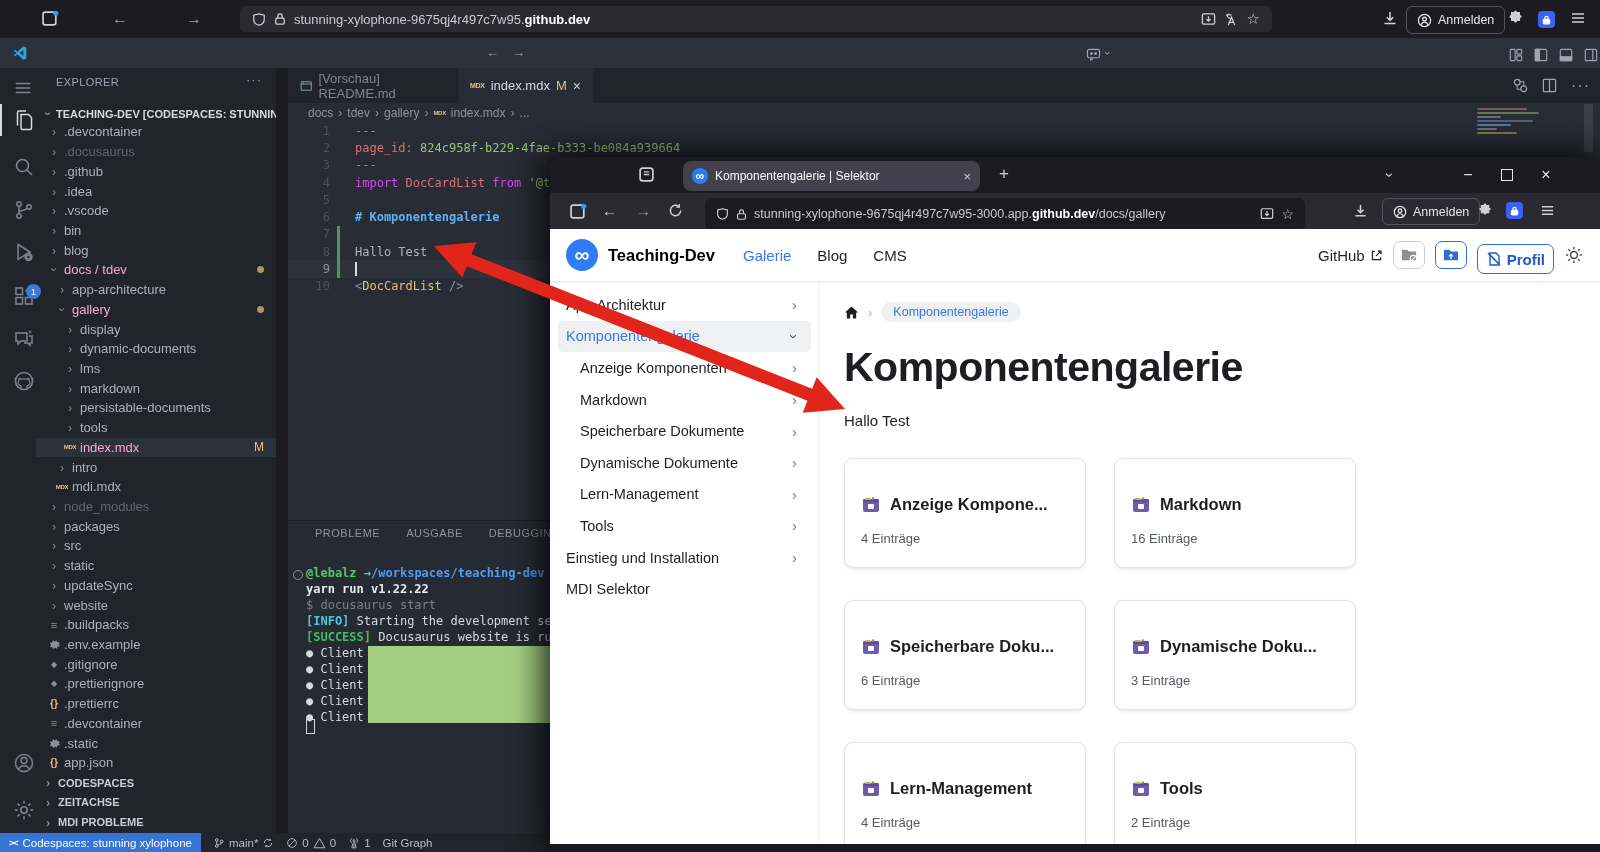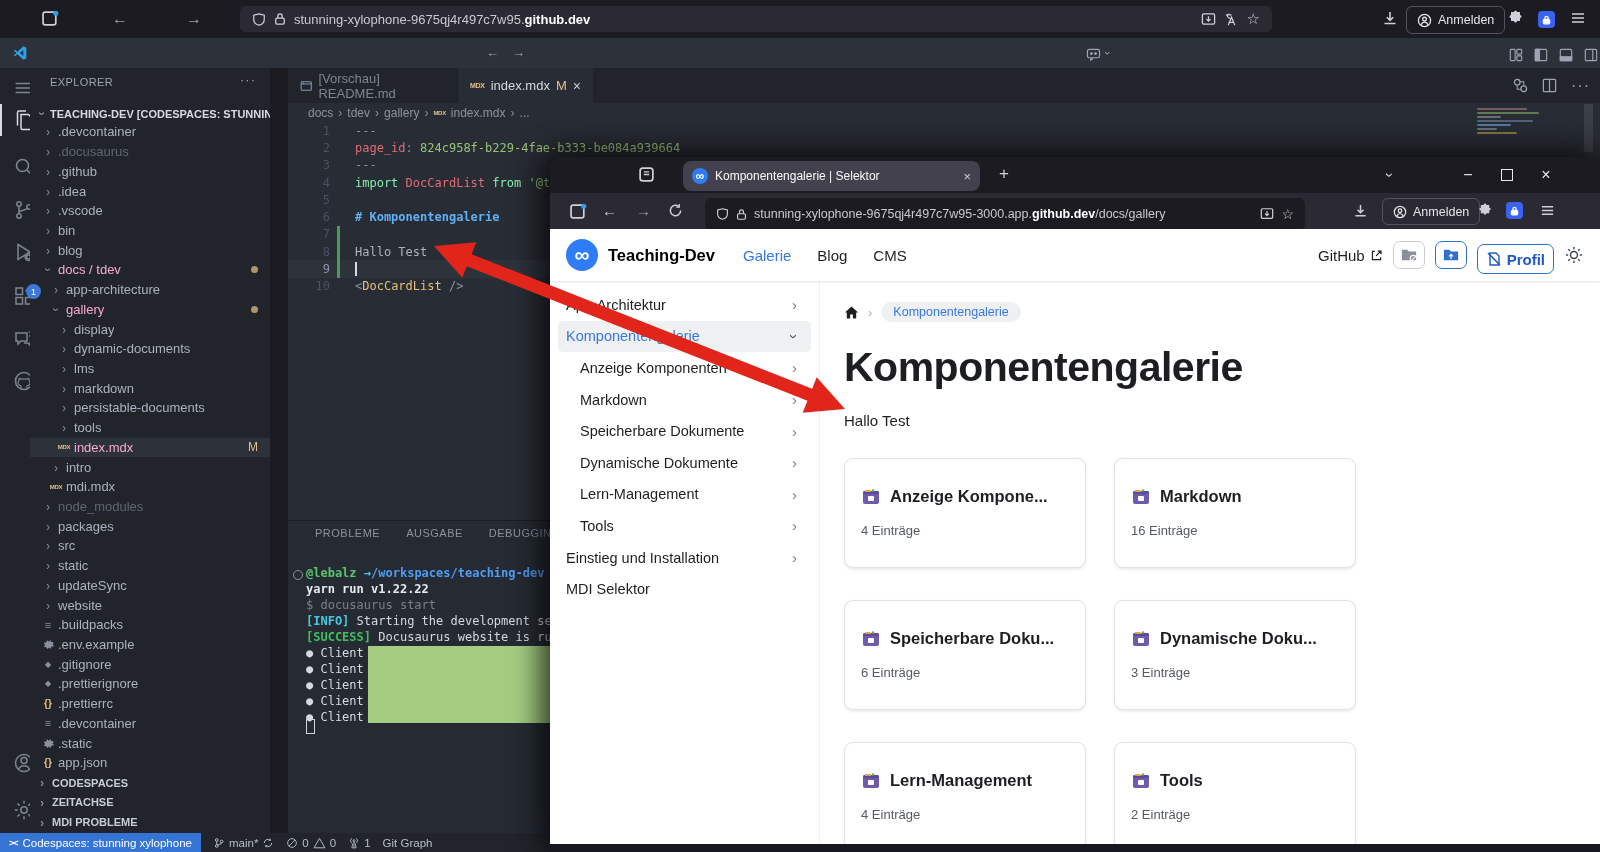--- a/index.html
+++ b/index.html
@@ -23,21 +23,21 @@
   .vs-title{position:absolute;left:0;top:38px;width:1600px;height:30px;background:#2c313a;}
   .vs-search{position:absolute;left:536px;top:42.5px;width:537px;height:21px;background:#1d2127;
              border:1px solid #3a4150;border-radius:5px;display:flex;align-items:center;justify-content:center;
              gap:6px;color:#7f8794;font-size:12px;}
   .vs-activity{position:absolute;left:0;top:68px;width:48px;height:765px;background:#21252b;border-right:1px solid #1b1e23;box-sizing:border-box;}
   .act-ic{position:absolute;left:12px;width:24px;height:24px;color:#7d8590;}
   .act-ic.on{color:#d7dae0;}
   .act-bar{position:absolute;left:0;width:2px;height:32px;background:#d7dae0;}
   .scm-badge{position:absolute;left:26px;top:216px;width:15px;height:15px;border-radius:50%;background:#3b78d8;
              color:#fff;font-size:9px;display:flex;align-items:center;justify-content:center;z-index:2;}
-  .vs-side{position:absolute;left:30px;top:68px;width:240px;height:765px;background:#21252b;overflow:hidden;}
+  .vs-side{position:absolute;left:36px;top:68px;width:240px;height:765px;background:#21252b;overflow:hidden;}
   .side-h{position:absolute;left:20px;top:8px;font-size:11px;color:#9da5b4;letter-spacing:.4px;}
   .side-dots{position:absolute;right:14px;top:4px;color:#9da5b4;font-size:13px;letter-spacing:1px;}
   .ws-row{position:absolute;left:0;top:36px;width:240px;height:19px;display:flex;align-items:center;
           color:#d7dae0;font-weight:bold;font-size:11px;}
   #vtree{position:absolute;left:0;top:54px;width:240px;}
   .vrow{height:19.72px;display:flex;align-items:center;color:#abb2bf;font-size:13px;position:relative;cursor:pointer;}
   .vrow.sel{background:#2c313a;}
   .vlead{width:16px;flex:0 0 16px;display:flex;align-items:center;justify-content:center;color:#8a919e;}
   .cright{font-size:13px;transform:scaleX(.85);}
   .cdown{font-size:13px;transform:rotate(90deg) scaleX(.85);}
@@ -59,21 +59,21 @@
   .tab.inact{background:#21252b;color:#7d8590;border-right:1px solid #1b1e23;}
   .tab.act{background:#282c34;color:#d7dae0;}
   .tab-actions{position:absolute;right:10px;top:0;height:35px;display:flex;align-items:center;gap:14px;color:#9da5b4;}
   .vs-crumbs{position:absolute;left:20px;top:35px;height:19px;display:flex;align-items:center;gap:5px;
              color:#8b939e;font-size:12px;}
   #vcode{position:absolute;left:0;top:54px;width:1312px;font-family:"DejaVu Sans Mono",monospace;font-size:12px;}
   .cline{height:17.3px;display:flex;align-items:center;white-space:pre;}
   .gnum{width:42px;flex:0 0 42px;text-align:right;color:#495162;padding-right:0;}
   .gnum.on{color:#8a94a5;}
   .ctext{margin-left:25px;}
-  .pun{color:#8a919e;} .red{color:#e06c75;} .str{color:#98c379;} .kw{color:#86efac;}
+  .pun{color:#8a919e;} .red{color:#e06c75;} .str{color:#98c379;} .kw{color:#d946ef;}
   .head{color:#5fb0f4;font-weight:bold;} .fg{color:#abb2bf;} .tag{color:#e5c07b;}
   .changebar{position:absolute;left:49px;top:158px;width:3px;height:52px;background:#4b9a57;}
   .curline{position:absolute;left:0;top:192.4px;width:1312px;height:17.3px;background:rgba(120,135,160,.07);}
   .cursor{position:absolute;left:67px;top:194px;width:1.5px;height:14px;background:#d7dae0;}
   .mini{position:absolute;left:1189px;top:40px;width:68px;}
   .mini div{height:2px;margin-bottom:2px;border-radius:1px;}
   .scrollthumb{position:absolute;left:1296px;top:36px;width:9px;height:48px;background:rgba(255,255,255,.09);}
 
   .vs-panel{position:absolute;left:288px;top:520px;width:1312px;height:313px;background:#262b33;border-top:1px solid #1b1e23;box-sizing:border-box;}
   .ptabs{position:absolute;left:27px;top:6px;display:flex;gap:26px;font-size:11px;color:#8b939e;letter-spacing:.5px;}
@@ -128,21 +128,21 @@
   .drow.child{padding-left:22px;}
   .drow.on{background:#eef0f2;color:#3578e5;}
   .dchev{position:absolute;right:14px;color:#767b82;}
   .d-main{padding:19px 0 0 24px;flex:1;}
   .d-crumbs{display:flex;align-items:center;gap:9px;height:24px;}
   .crumb-pill{background:#eef0f2;border-radius:12px;padding:3px 12px;font-size:12.5px;color:#3578e5;}
   .d-h1{font-size:41px;font-weight:800;letter-spacing:-.5px;margin:20px 0 0 0;color:#1c1e21;}
   .d-intro{font-size:15px;margin-top:21px;}
   #cards{margin-top:29px;display:grid;grid-template-columns:242px 242px;grid-auto-rows:110px;gap:32px 28px;}
   .card{border:1px solid #dfe3e6;border-radius:9px;background:#fff;box-shadow:0 1.5px 3px rgba(0,0,0,.08);
-        padding:0 16px;box-sizing:border-box;cursor:pointer;}
+        padding:8px 16px;box-sizing:border-box;cursor:pointer;}
   .card-head{display:flex;align-items:center;gap:9px;margin-top:27px;font-size:16.5px;font-weight:bold;white-space:nowrap;overflow:hidden;}
   .card-count{margin-top:17px;font-size:13px;color:#555b61;}
   .win-bottom{position:absolute;left:0;bottom:0;width:100%;height:8px;background:#17171f;}
 
   .arrow-svg{position:absolute;left:0;top:0;z-index:60;pointer-events:none;}
 </style>
 </head>
 <body>
 
 <div id="app">

